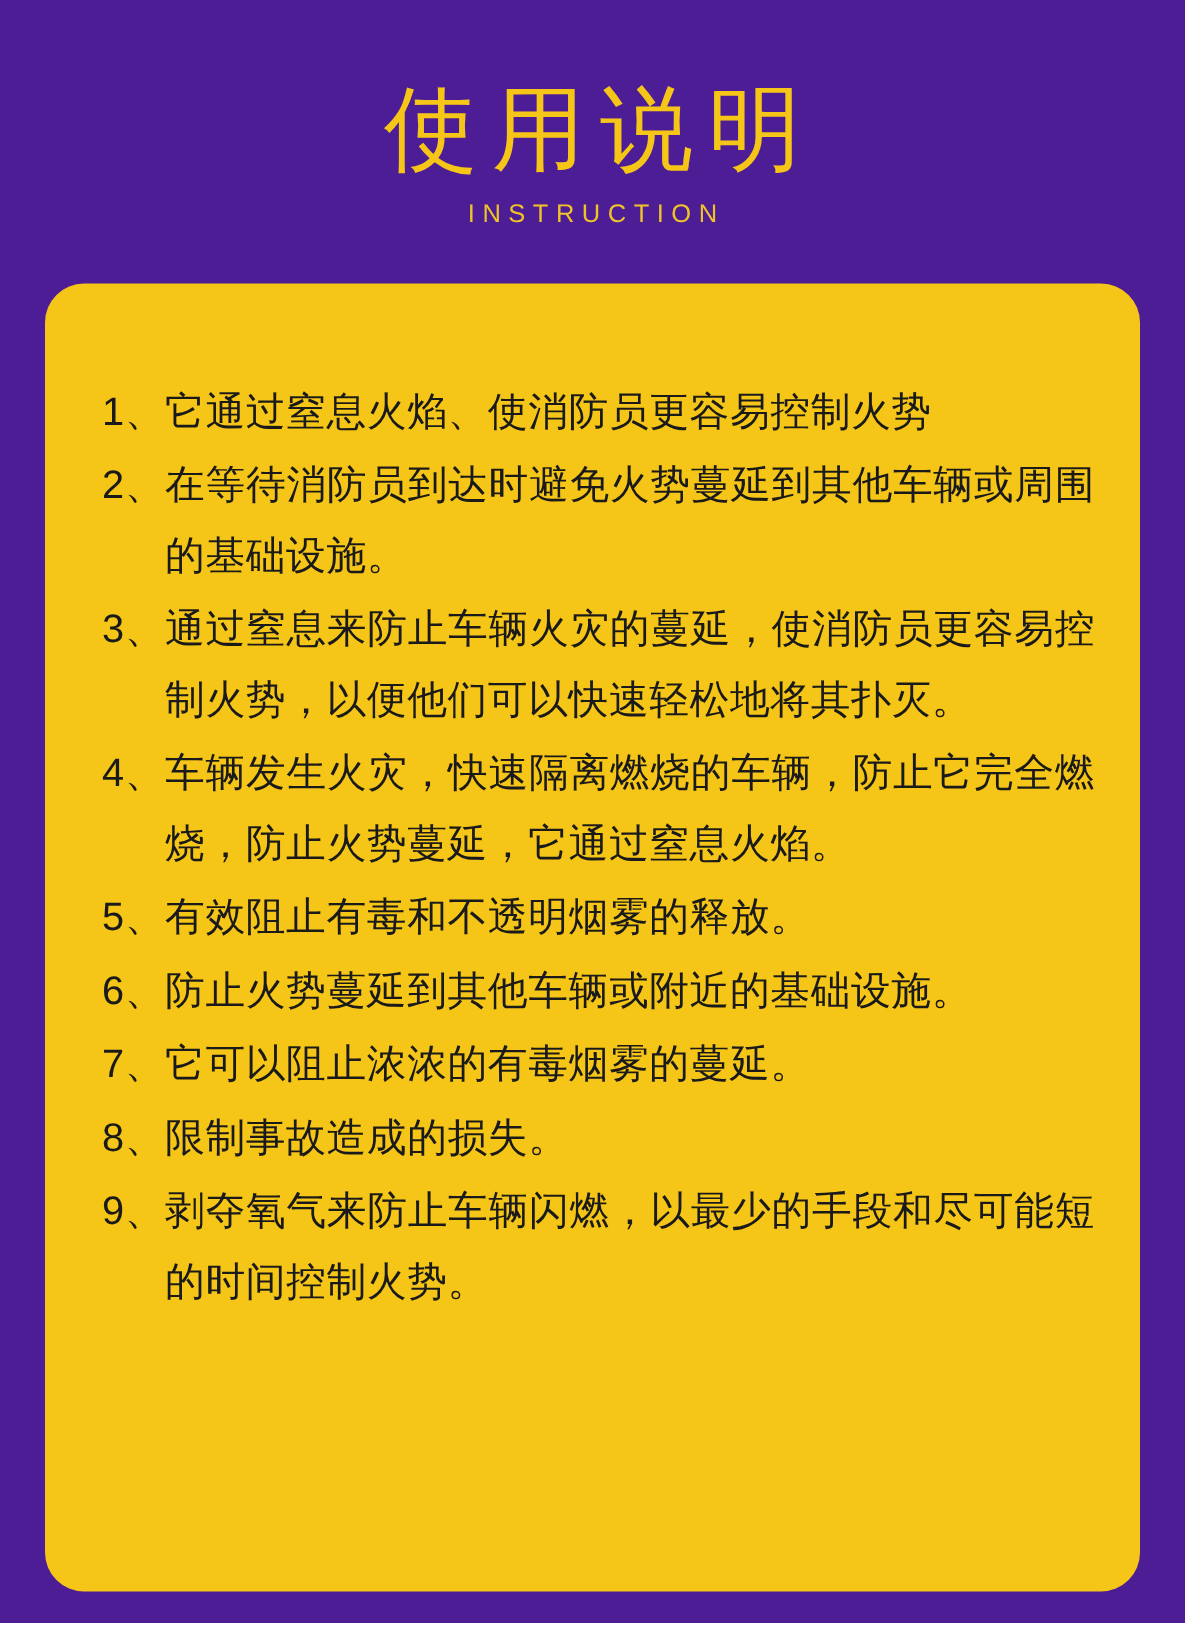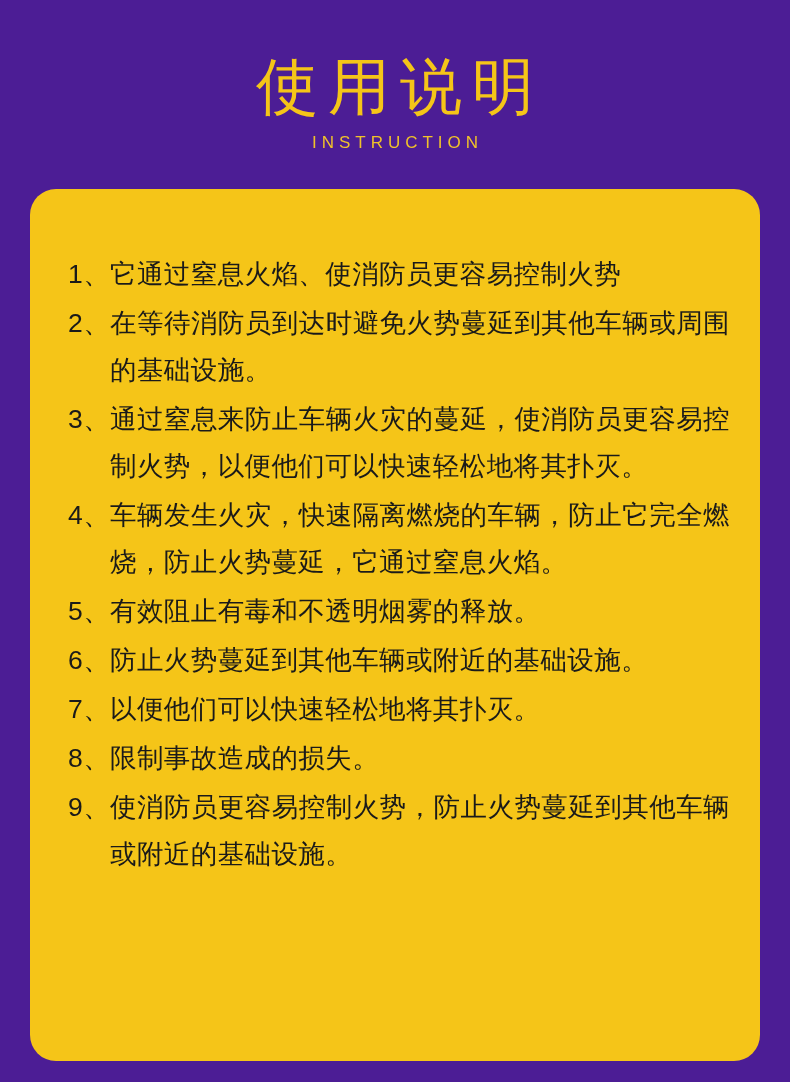--- a/index.html
+++ b/index.html
@@ -116,29 +116,29 @@
         <span class="txt">有效阻止有毒和不透明烟雾的释放。</span>
       </li>
 
       <li class="item">
         <span class="num">6、</span>
         <span class="txt">防止火势蔓延到其他车辆或附近的基础设施。</span>
       </li>
 
       <li class="item">
         <span class="num">7、</span>
-        <span class="txt">以便他们可以快速轻松地将其扑灭。</span>
+        <span class="txt">它可以阻止浓浓的有毒烟雾的蔓延。</span>
       </li>
 
       <li class="item">
         <span class="num">8、</span>
         <span class="txt">限制事故造成的损失。</span>
       </li>
 
       <li class="item">
         <span class="num">9、</span>
-        <span class="txt">使消防员更容易控制火势，防止火势蔓延到其他车辆或附近的基础设施。</span>
+        <span class="txt">剥夺氧气来防止车辆闪燃，以最少的手段和尽可能短的时间控制火势。</span>
       </li>
 
     </ul>
   </div>
 
 </div>
 
 </body></html>

